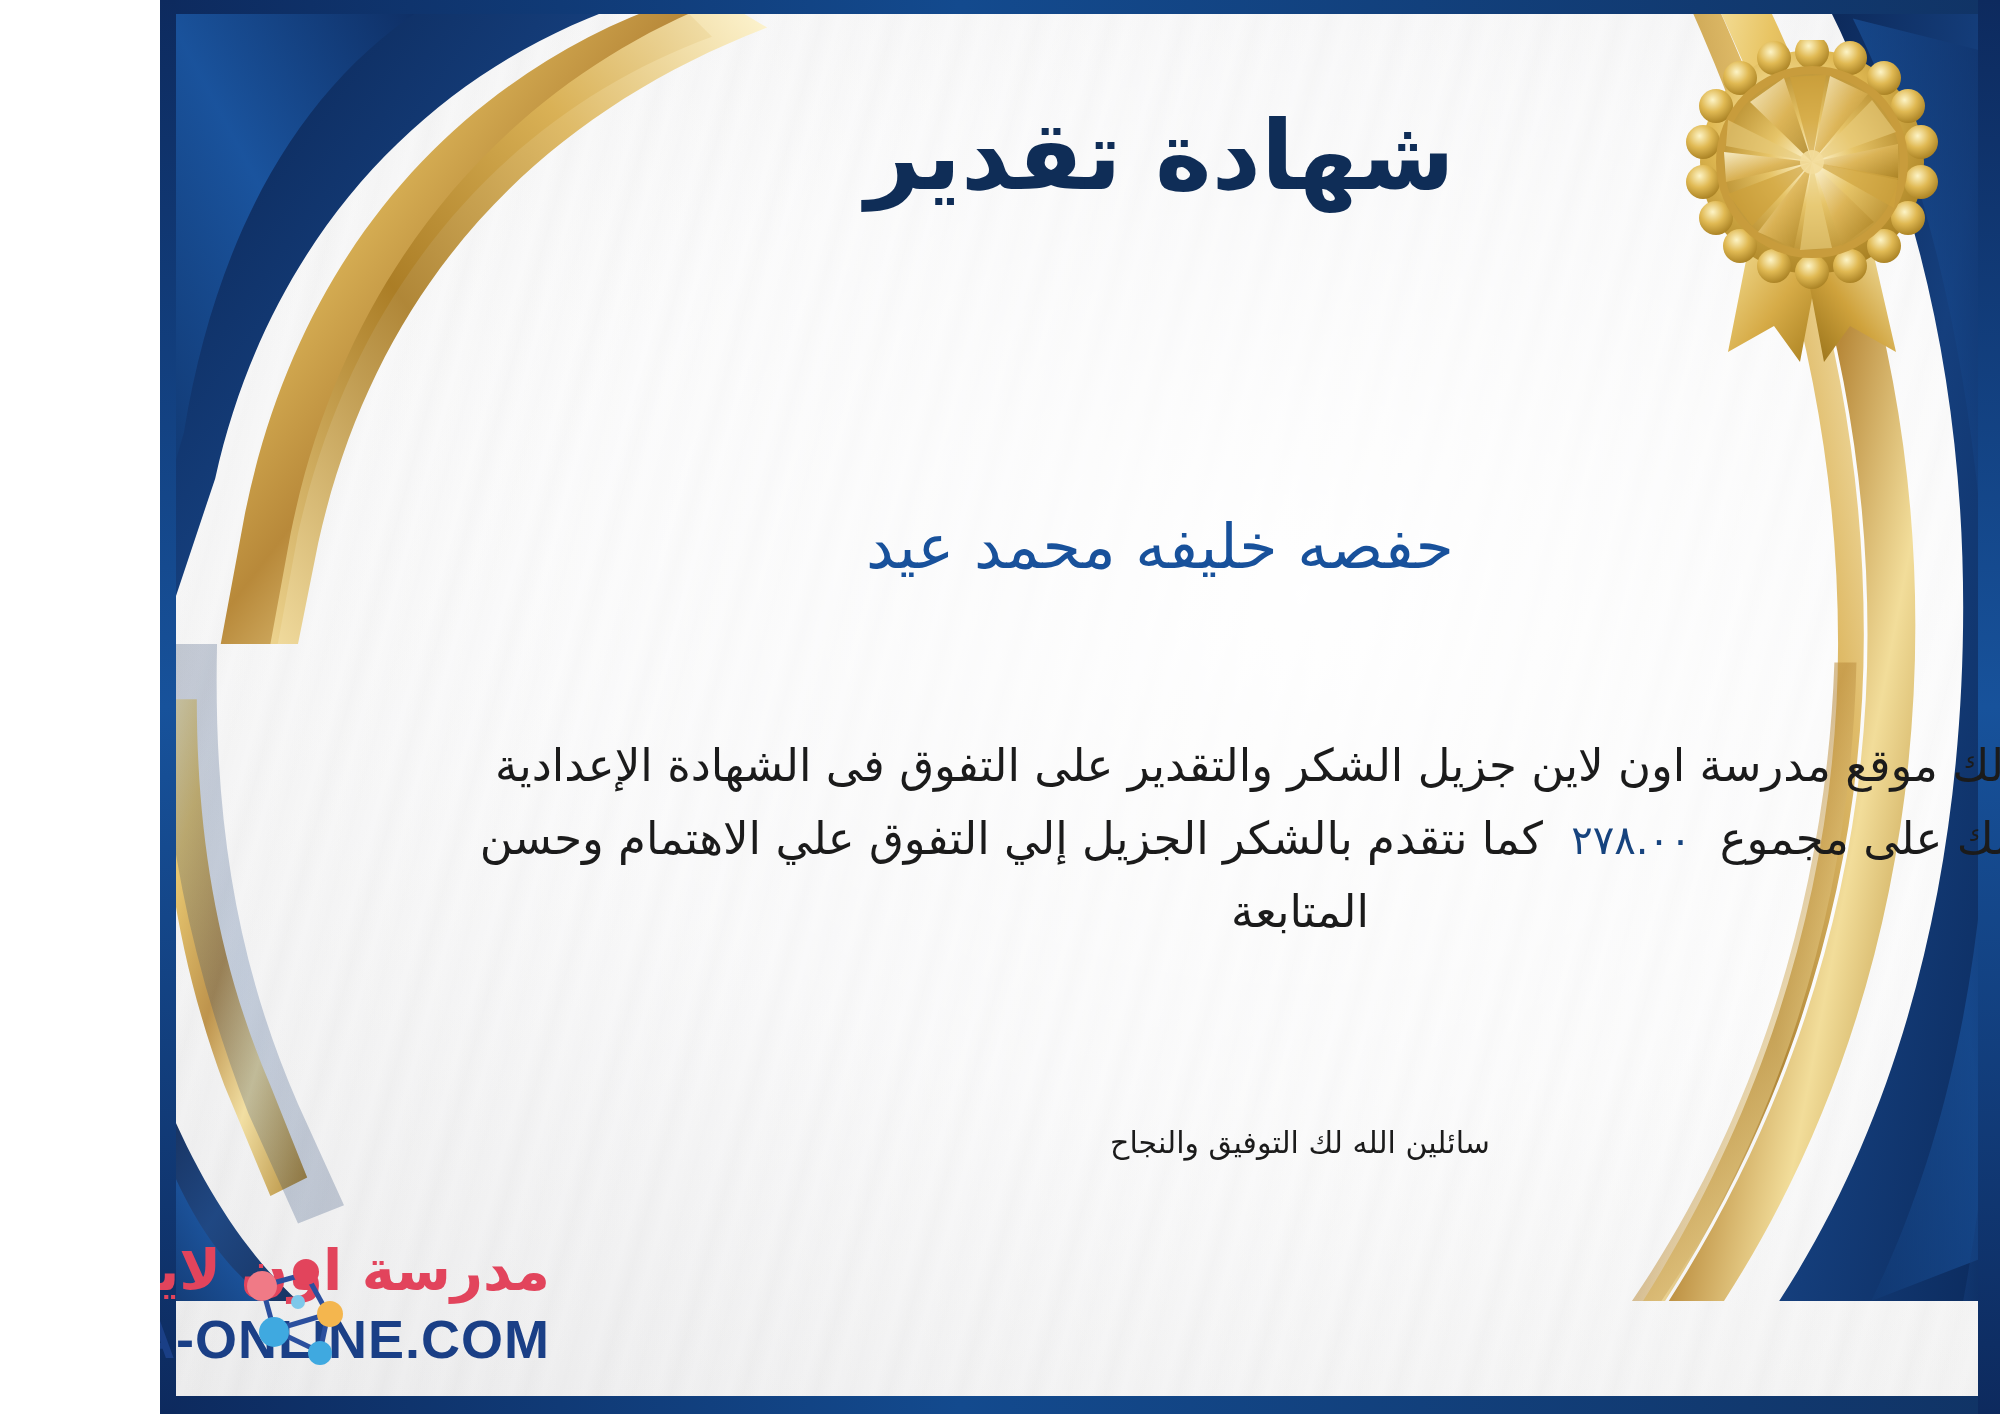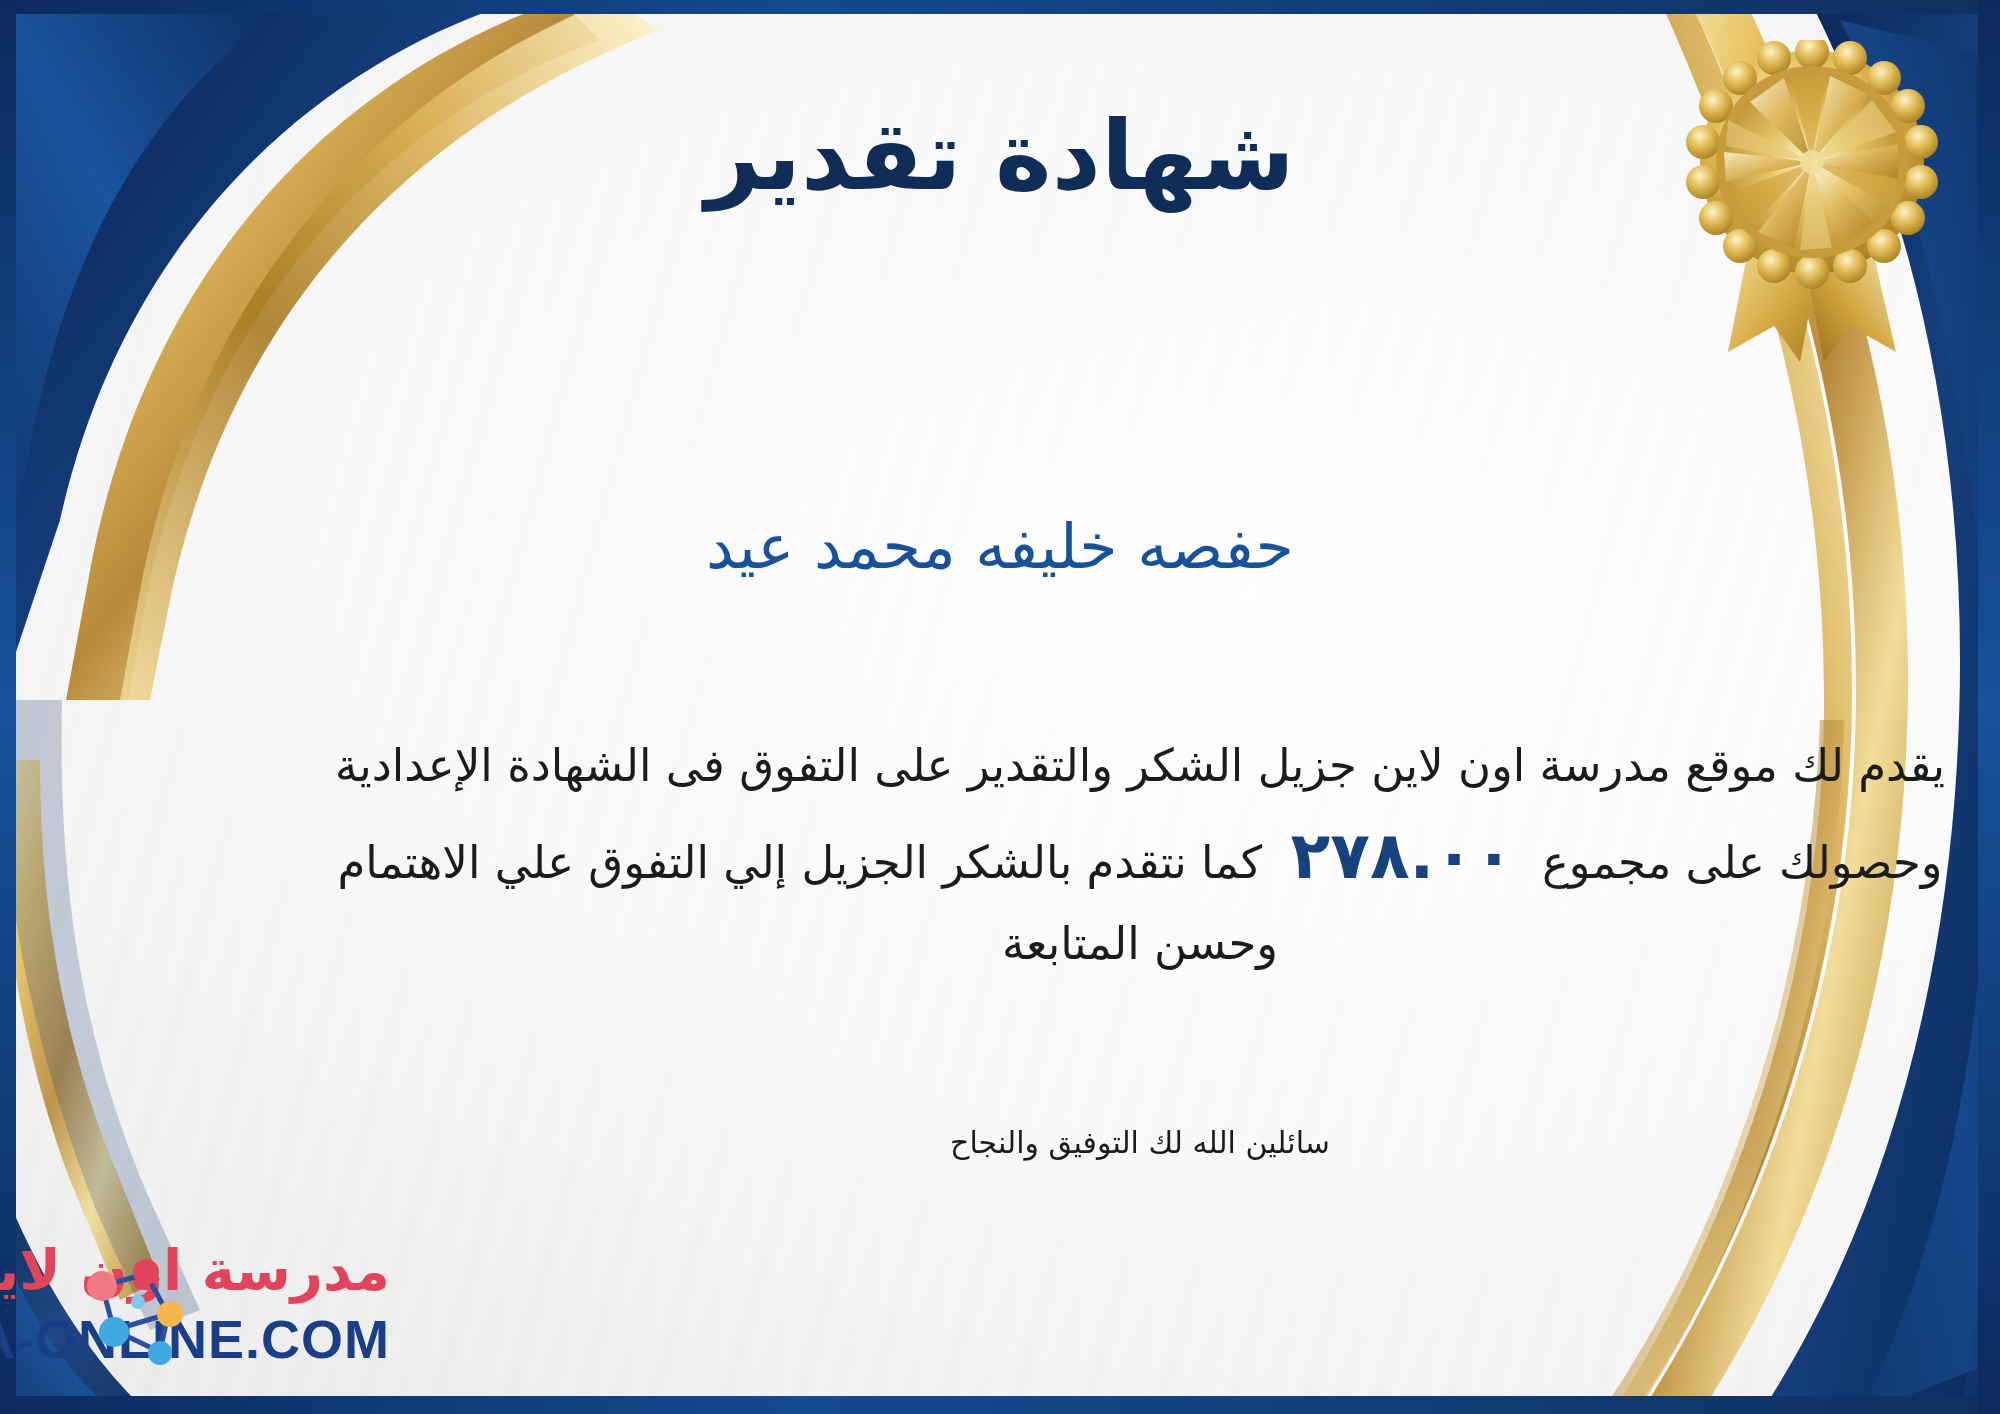--- a/index.html
+++ b/index.html
@@ -9,21 +9,21 @@
   }
   body {
     width: 2000px;
     height: 1414px;
     font-family: "DejaVu Sans", sans-serif;
     overflow: hidden;
   }
 
   .certificate {
     position: relative;
-    width: 2000px;
+    width: 1840px;
     height: 1414px;
     overflow: hidden;
     background: #bef264;
   }
 
   
   .paper {
     position: absolute;
     inset: 0;
     background:
@@ -110,22 +110,22 @@
     left: 310px;
     width: 1660px;
     text-align: center;
     direction: rtl;
     font-size: 45px;
     line-height: 1.62;
     color: #1b1b1b;
   }
   .body-text .score {
     color: #16437e;
-    font-weight: bold;
-    font-size: 65px;
+    font-weight: normal;
+    font-size: 40px;
     padding: 0 14px;
   }
 
   .closing {
     position: absolute;
     top: 1125px;
     left: 310px;
     width: 1660px;
     text-align: center;
     direction: rtl;

